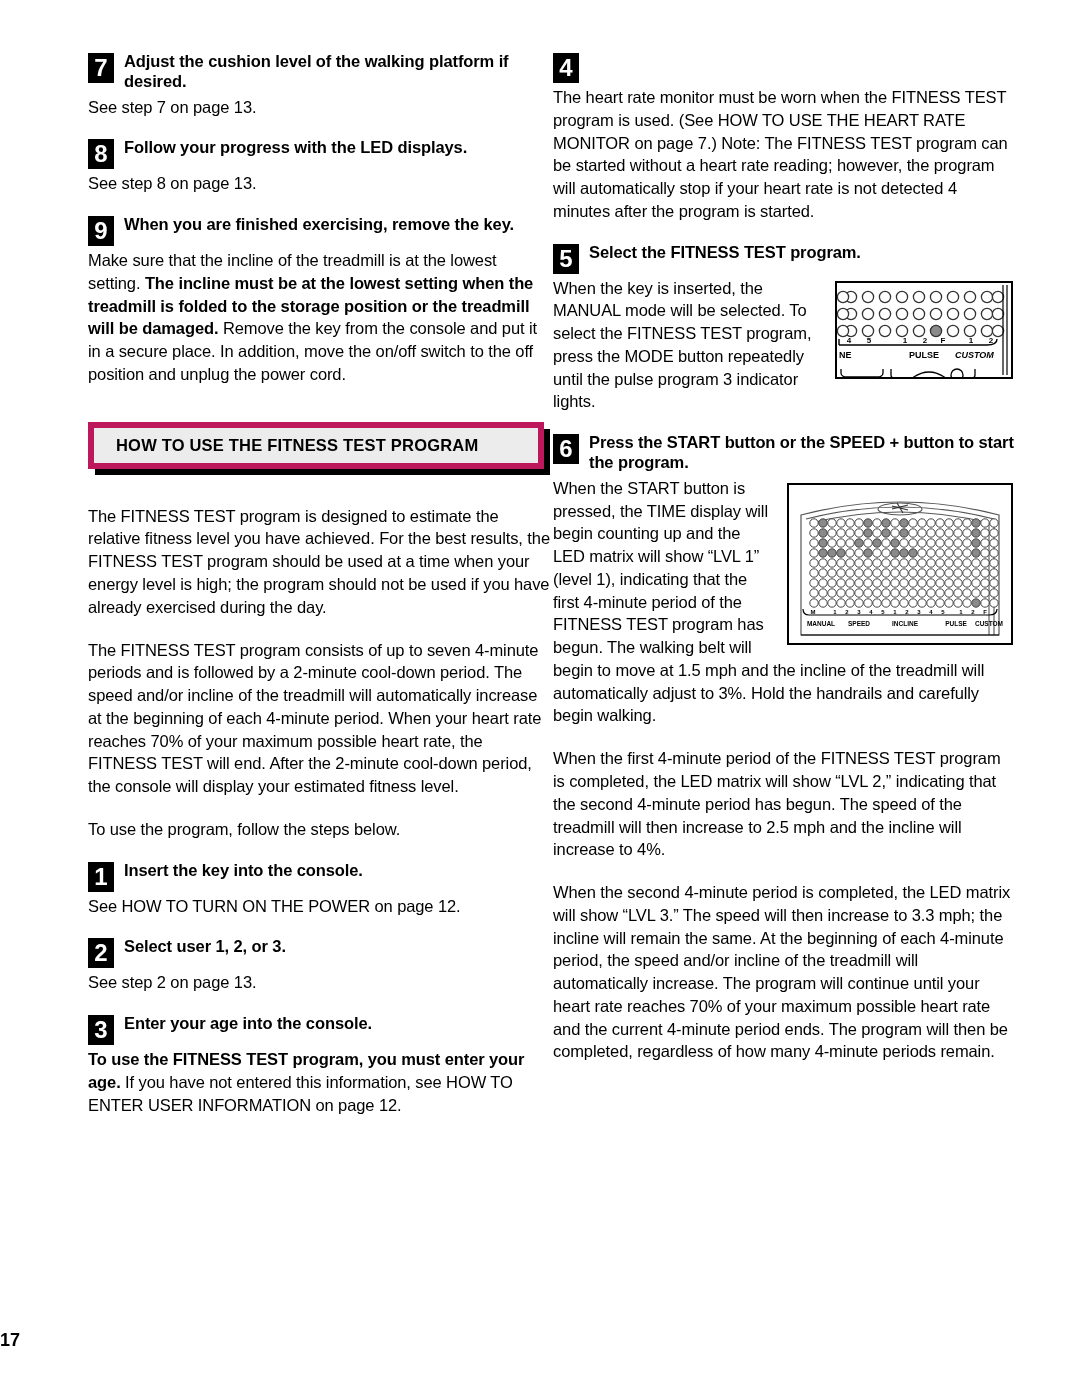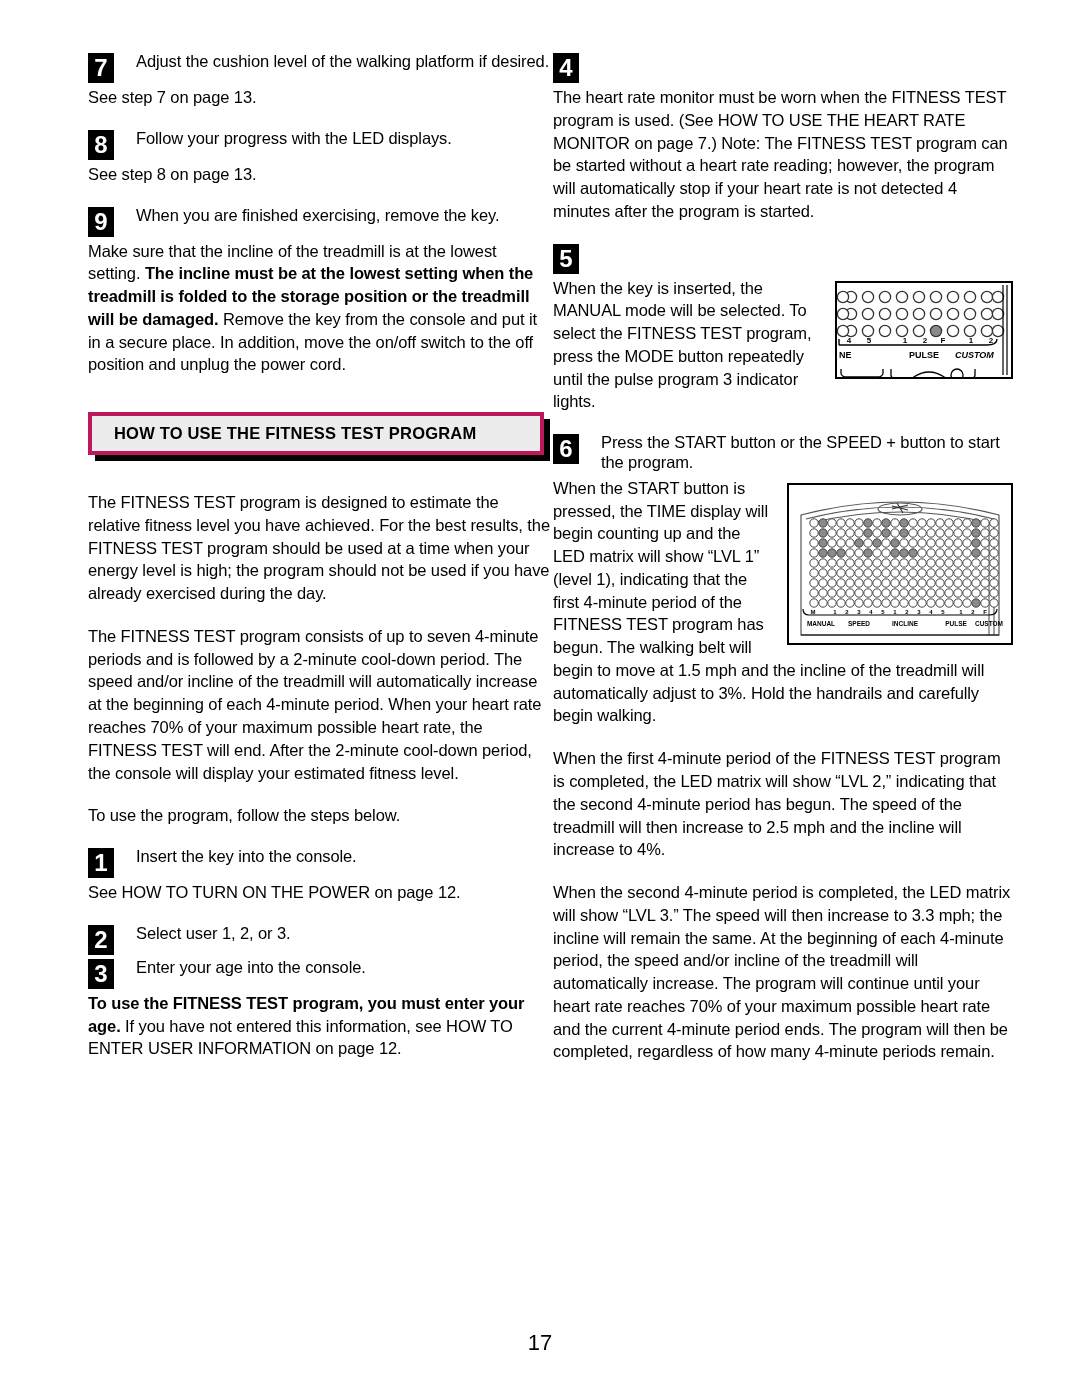--- a/index.html
+++ b/index.html
@@ -42,23 +42,23 @@
     height: 30px;
     background: #000000;
     color: #ffffff;
     font-size: 24px;
     font-weight: bold;
     line-height: 30px;
     text-align: center;
     font-family: "Liberation Sans", sans-serif;
   }
   .step-title {
-    margin-left: 48px;
+    margin-left: 36px;
     font-size: 16.5px;
-    font-weight: normal;
+    font-weight: bold;
     line-height: 1.2;
     letter-spacing: -0.1px;
   }
 
   
   .body-text {
     font-size: 16.5px;
     line-height: 1.38;
     margin: 0 0 20px 0;
     letter-spacing: -0.1px;
@@ -74,21 +74,21 @@
     padding-bottom: 6px;
   }
   .section-bar-shadow {
     position: absolute;
     left: 7px; top: 7px;
     right: 0; bottom: 0;
     background: #000000;
   }
   .section-bar {
     position: relative;
-    border: 4px solid #be185d;
+    border: 6px solid #be185d;
     background: #ececec;
     padding: 8px 0 8px 22px;
     font-size: 16.5px;
     font-weight: bold;
     letter-spacing: 0.2px;
   }
 
   
   .fig-small {
     float: right;
@@ -121,23 +121,22 @@
     box-sizing: border-box;
     overflow: hidden;
   }
   .console-small svg, .console-large svg { display: block; }
 
   
   .page-num {
     position: absolute;
     left: 0; right: 0;
     top: 1330px;
-    text-align: center;
-    font-size: 22px;
-    font-weight: normal;
+    font-size: 18px;
+    font-weight: bold;
   }
 </style>
 </head>
 <body>
 
 <div class="page">
 
   <div class="col col-left">
 
     <div class="step">
@@ -170,38 +169,40 @@
     <div class="step">
       <div class="step-num">1</div>
       <div class="step-title">Insert the key into the console.</div>
     </div>
     <p class="body-text indent">See HOW TO TURN ON THE POWER on page 12.</p>
 
     <div class="step">
       <div class="step-num">2</div>
       <div class="step-title">Select user 1, 2, or 3.</div>
     </div>
+    <p class="body-text indent">See step 2 on page 13.</p>
 
     <div class="step">
       <div class="step-num">3</div>
       <div class="step-title">Enter your age into the console.</div>
     </div>
     <p class="body-text indent"><b>To use the FITNESS TEST program, you must enter your age.</b><span> If you have not entered this information, see HOW TO ENTER USER INFORMATION on page 12.</span></p>
 
   </div>
 
   <div class="col col-right">
 
     <div class="step">
       <div class="step-num">4</div>
     </div>
     <p class="body-text">The heart rate monitor must be worn when the FITNESS TEST program is used. (See HOW TO USE THE HEART RATE MONITOR on page 7.) Note: The FITNESS TEST program can be started without a heart rate reading; however, the program will automatically stop if your heart rate is not detected 4 minutes after the program is started.</p>
 
     <div class="step">
       <div class="step-num">5</div>
+      <div class="step-title">Select the FITNESS TEST program.</div>
     </div>
 
     <div class="clearfix">
 
       <div class="fig-small">
         <div class="console-small">
           <svg width="174" height="94" viewBox="0 0 174 94">
 
             <g fill="#ffffff" stroke="#333333" stroke-width="1.3">
               <circle cx="14" cy="14" r="5.6"></circle>

